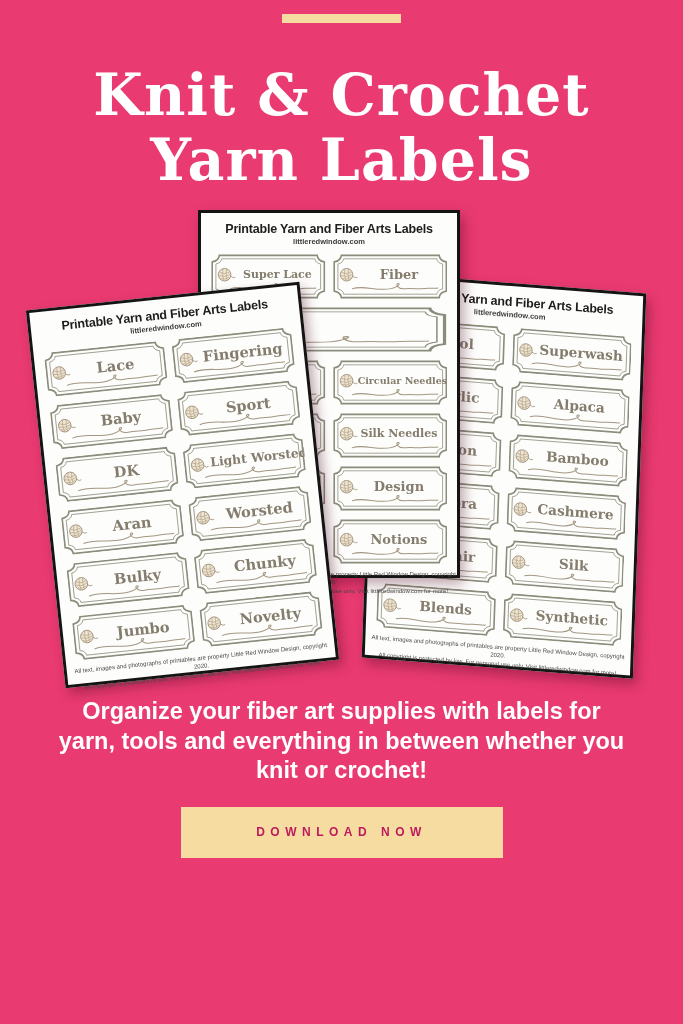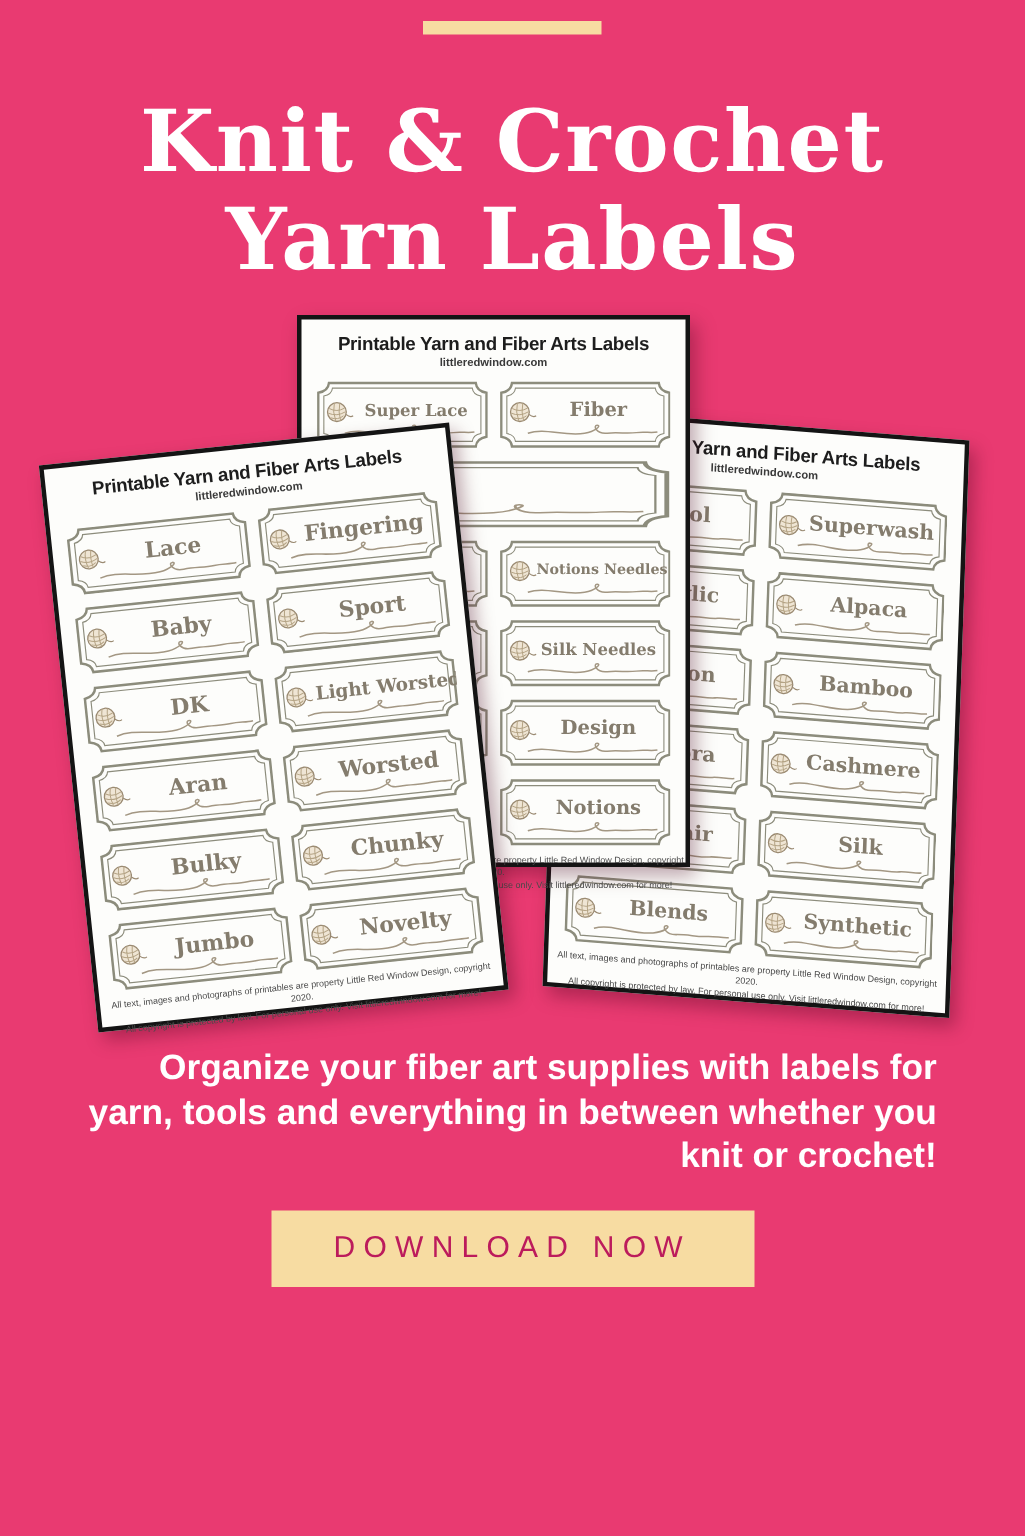--- a/index.html
+++ b/index.html
@@ -53,30 +53,30 @@
     position:absolute;left:22%;right:6%;top:44%;transform:translateY(-50%);
     text-align:center;font-family:"DejaVu Serif","Liberation Serif",serif;
     font-weight:bold;color:var(--ink);white-space:nowrap;
   }
   .tk-squiggle{position:absolute;left:16%;right:7%;bottom:6px;height:11px;width:77%;}
   .sheet-copy{
     margin-top:6px;text-align:center;font-size:6px;line-height:1.4;color:#4a4a4a;
   }
   
   .description{
-    margin-top:8px;text-align:right;color:#fff;font-weight:700;
+    margin-top:8px;text-align:center;color:#fff;font-weight:700;
     font-size:23.5px;line-height:1.26;max-width:566px;
     margin-left:auto;margin-right:auto;
   }
   .download-btn{
     display:flex;align-items:center;justify-content:center;
     width:322px;height:51px;margin:21px auto 0;background:var(--cream);
     border:none;cursor:pointer;
     color:var(--btn-text);font-family:"Liberation Sans",sans-serif;
-    font-size:20px;font-weight:400;letter-spacing:5.5px;
+    font-size:12px;font-weight:700;letter-spacing:5.5px;
   }
 </style>
 </head>
 <body>
 
 <div class="page">
 
   <div class="accent-bar"></div>
 
   <div class="main-title">
@@ -361,21 +361,21 @@
             <div class="ticket">
               <svg class="tk-border" viewBox="0 0 124 45" preserveAspectRatio="none">
                 <path d="M9 1.3 H115 Q115.5 6.7 122.7 7.9 V37.1 Q115.5 38.3 115 43.7 H9 Q8.5 38.3 1.3 37.1 V7.9 Q8.5 6.7 9 1.3 Z" fill="none" stroke="#8C8C7C" stroke-width="1.7"></path>
                 <path d="M11.5 4.8 H112.5 Q113 9 118.7 10 V35 Q113 36 112.5 40.2 H11.5 Q11 36 5.3 35 V10 Q11 9 11.5 4.8 Z" fill="none" stroke="#8C8C7C" stroke-width="0.8"></path>
               </svg>
               <svg class="tk-yarn" viewBox="0 0 20 16">
                 <circle cx="8" cy="8" r="6.6" fill="#EFE5D4" stroke="#9A8A72" stroke-width="0.9"></circle>
                 <path d="M2.6 5.5 Q8 8.4 13.4 5.2 M2 8.8 Q8 11.4 14 7.8 M3.6 12 Q8.8 13.8 12.6 10.6 M6.2 1.8 Q4.8 8 7.2 14.2 M10 1.8 Q8.8 8 10.6 14" fill="none" stroke="#B4A384" stroke-width="0.7"></path>
                 <path d="M14.4 9.6 Q17.4 12.2 19.4 10.6" fill="none" stroke="#9A8A72" stroke-width="0.8"></path>
               </svg>
-              <span class="tk-label" style="font-size:9.5px">Notions Needles</span>
+              <span class="tk-label" style="font-size:9.5px">Circular Needles</span>
               <svg class="tk-squiggle" viewBox="0 0 100 12" preserveAspectRatio="none">
                 <path d="M1 7.5 C 14 3, 28 10, 44 7.5 C 52 6.2, 57 1.8, 53.5 1.6 C 50 1.5, 52.5 8.2, 61 7.4 C 70 6.6, 76 8, 83 7 C 89 6.2, 94 7.4, 99 6.6" fill="none" stroke="#A39783" stroke-width="1.1"></path>
               </svg>
             </div>
           </div>
           <div class="tk-row">
             <div class="ticket">
               <svg class="tk-border" viewBox="0 0 124 45" preserveAspectRatio="none">
                 <path d="M9 1.3 H115 Q115.5 6.7 122.7 7.9 V37.1 Q115.5 38.3 115 43.7 H9 Q8.5 38.3 1.3 37.1 V7.9 Q8.5 6.7 9 1.3 Z" fill="none" stroke="#8C8C7C" stroke-width="1.7"></path>
                 <path d="M11.5 4.8 H112.5 Q113 9 118.7 10 V35 Q113 36 112.5 40.2 H11.5 Q11 36 5.3 35 V10 Q11 9 11.5 4.8 Z" fill="none" stroke="#8C8C7C" stroke-width="0.8"></path>

